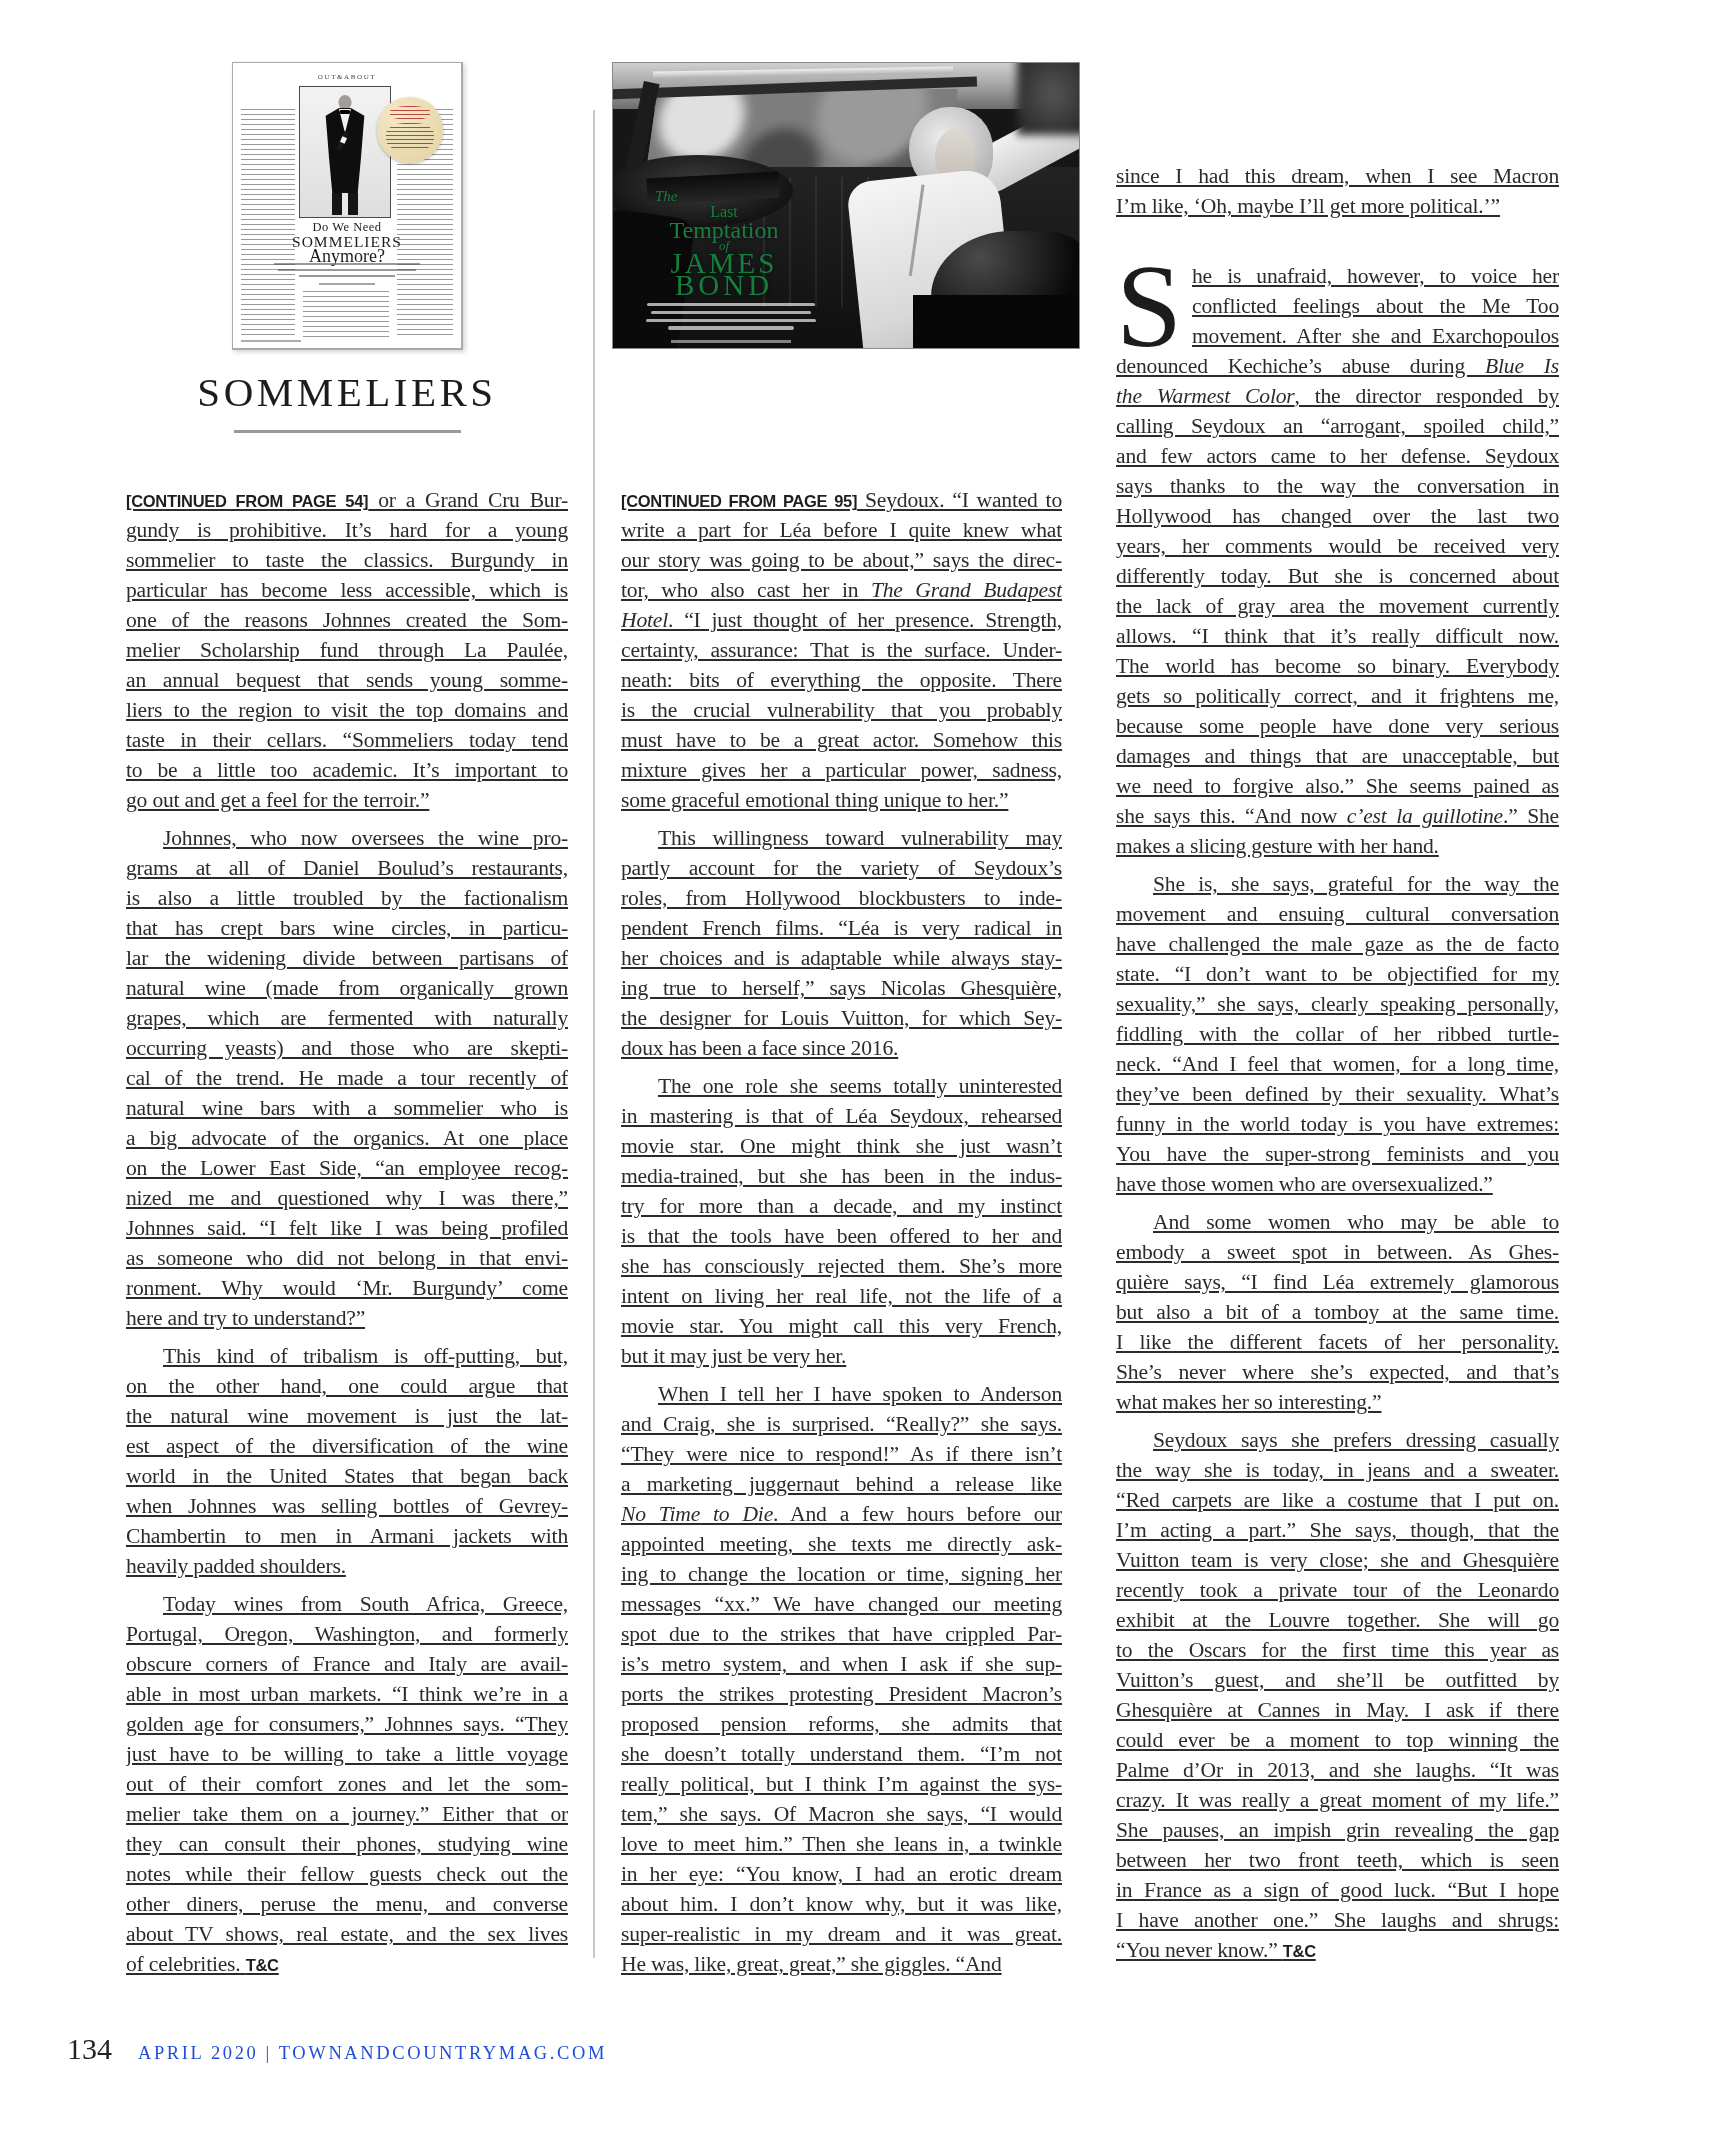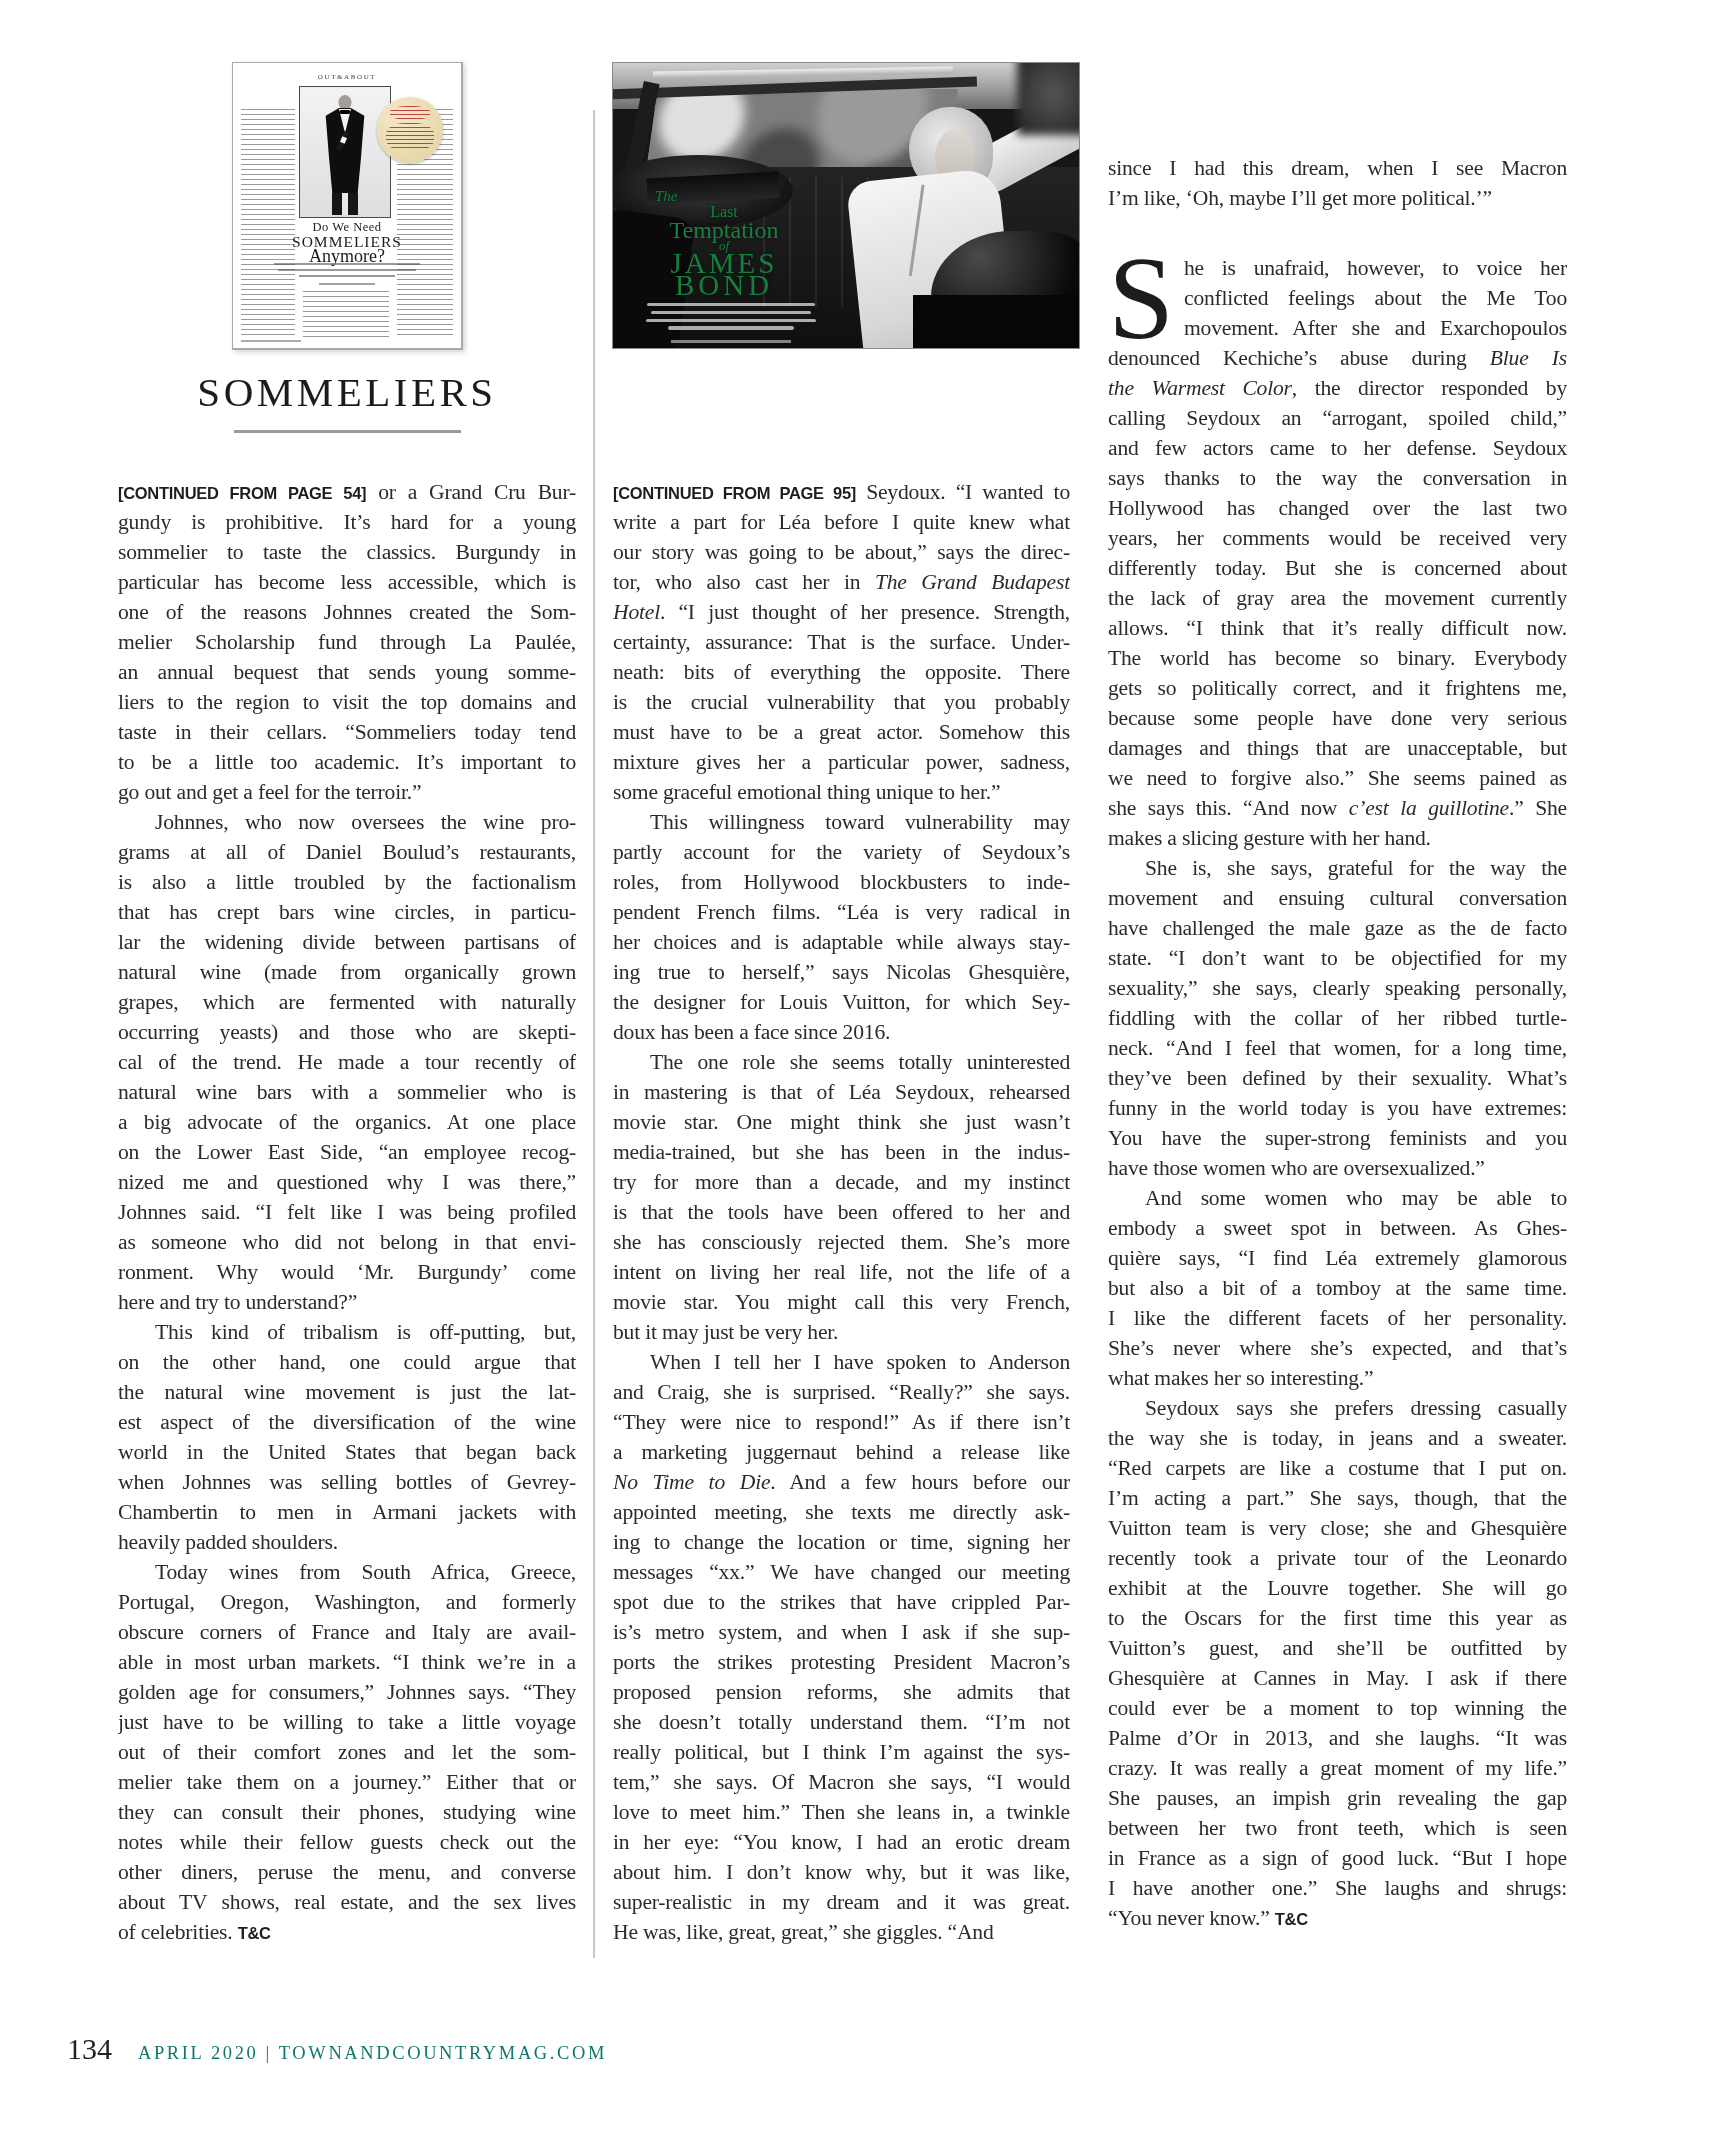--- a/index.html
+++ b/index.html
@@ -9,38 +9,38 @@
   
   .article-header{position:absolute;width:500px;text-align:center;color:#1c1c1c;}
   .article-title{font-size:41px;letter-spacing:3.5px;line-height:1;font-weight:400;}
   .title-rule{width:227px;height:2.5px;background:#9a9a9a;margin:17px auto 0;}
 
   
   .col{position:absolute;font-size:21.6px;letter-spacing:-0.2px;color:#2b2b2b;}
   #col1{left:118px;top:477px;width:458px;}
   #col2{left:613px;top:477px;width:457px;}
   #col3{left:1108px;top:153px;width:459px;}
-  .para{margin:0;}
+  .para{margin:8px;text-decoration:underline;}
   .para.gap{margin-top:40px;}
   .line{height:30px;line-height:30px;text-align:justify;text-align-last:justify;overflow:hidden;}
   .line.last{text-align-last:left;}
   .line.indent{text-indent:37px;}
   .line i{font-style:italic;}
   .slug{font-family:"Liberation Sans",sans-serif;font-weight:700;font-size:16.5px;
         letter-spacing:-0.3px;color:#1e1e1e;}
   .dropcap{float:left;width:70px;height:84px;margin:3px 6px 0 0;font-size:119px;line-height:84px;
            text-align:left;color:#1c1c1c;}
 
   
   .colrule{position:absolute;left:593px;top:110px;width:2px;height:1848px;background:#c6c6c6;}
 
   
   .footer{position:absolute;left:67px;top:2032px;display:flex;align-items:baseline;}
   .folio{font-size:30px;color:#222;}
-  .footer-text{margin-left:26px;font-size:18.5px;letter-spacing:2.6px;color:#0f766e;}
+  .footer-text{margin-left:26px;font-size:18.5px;letter-spacing:2.6px;color:#1d4ed8;}
 
   
   .thumb{position:absolute;left:232px;top:62px;width:228px;height:285px;background:#fff;
          border:1px solid #a9a9a9;border-right-width:2px;border-bottom-width:2px;
          box-shadow:2px 2px 5px rgba(0,0,0,.18);}
   .thumb *{position:absolute;}
   .th-section{top:10px;left:0;right:0;text-align:center;font-size:7px;letter-spacing:1.6px;
               color:#444;font-family:"Liberation Serif",serif;}
   .microtext{background-image:repeating-linear-gradient(180deg,rgba(70,70,70,.55) 0 1.4px,
              transparent 1.4px 5px);}

